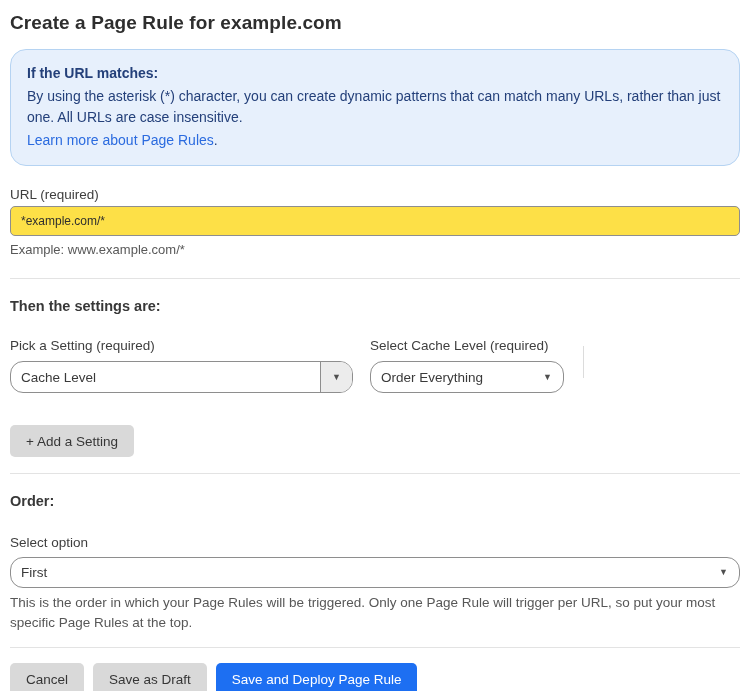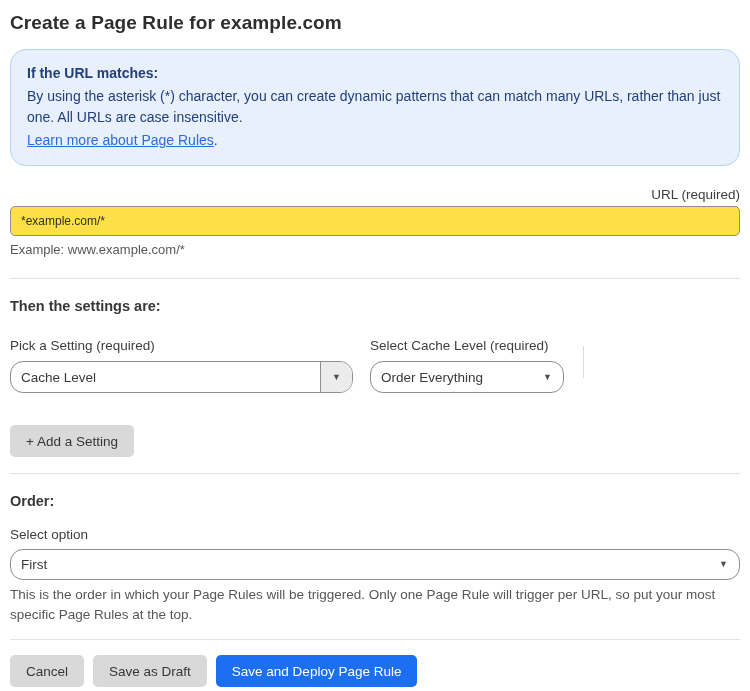--- a/index.html
+++ b/index.html
@@ -26,29 +26,28 @@
     padding: 13px 16px 14px 16px;
     font-size: 14px;
     line-height: 21px;
     color: #24407a;
   }
   .info-box .info-heading { font-weight: bold; }
   .info-box .info-body { margin-top: 2px; }
   .info-box .info-link-line { margin-top: 2px; }
   .info-box a.info-link {
     color: #2b6bdf;
-    text-decoration: underline;
     cursor: pointer;
   }
 
   .field-label {
     font-size: 13.5px;
     color: #3e3e3e;
   }
-  .url-label { margin-top: 21px; text-align: right; }
+  .url-label { margin-top: 21px; }
 
   .text-input {
     display: block;
     margin-top: 4px;
     width: 730px;
     height: 30px;
     border: 1px solid #8e8e8e;
     border-radius: 5px;
     padding: 0 10px;
     font-family: "Liberation Sans", sans-serif;
@@ -144,21 +143,21 @@
   .btn-secondary {
     background: #d9d9d9;
     color: #363636;
   }
   .btn-primary {
     background: #1d6ff2;
     color: #ffffff;
   }
   .add-setting-btn { margin-top: 32px; }
 
-  .order-label { margin-top: 18px; }
+  .order-label { margin-top: 26px; }
   .select-full { width: 730px; height: 31px; margin-top: 7px; }
 
   .order-helper {
     margin-top: 5px;
     font-size: 13.5px;
     line-height: 19.5px;
     color: #575757;
     width: 730px;
   }
 

